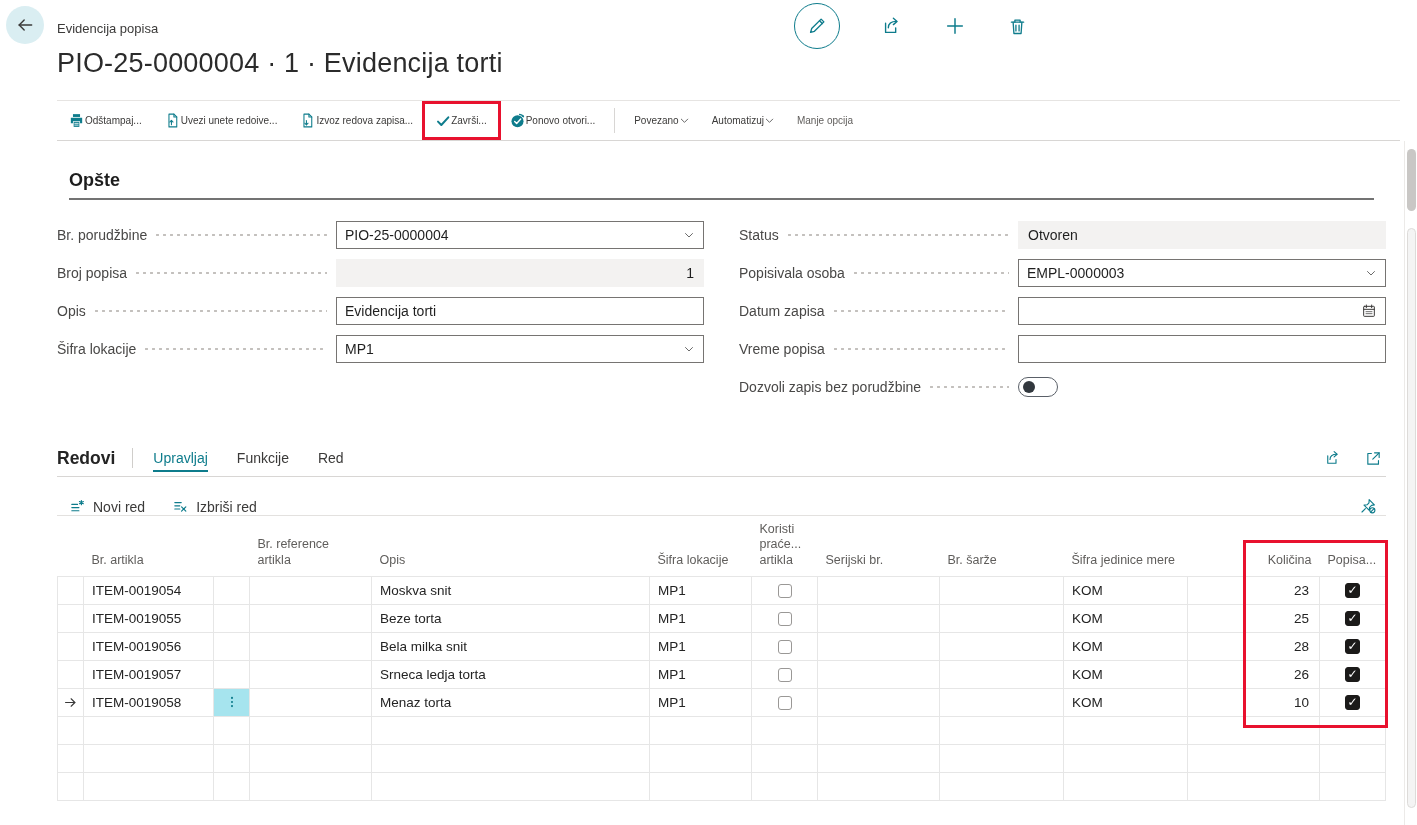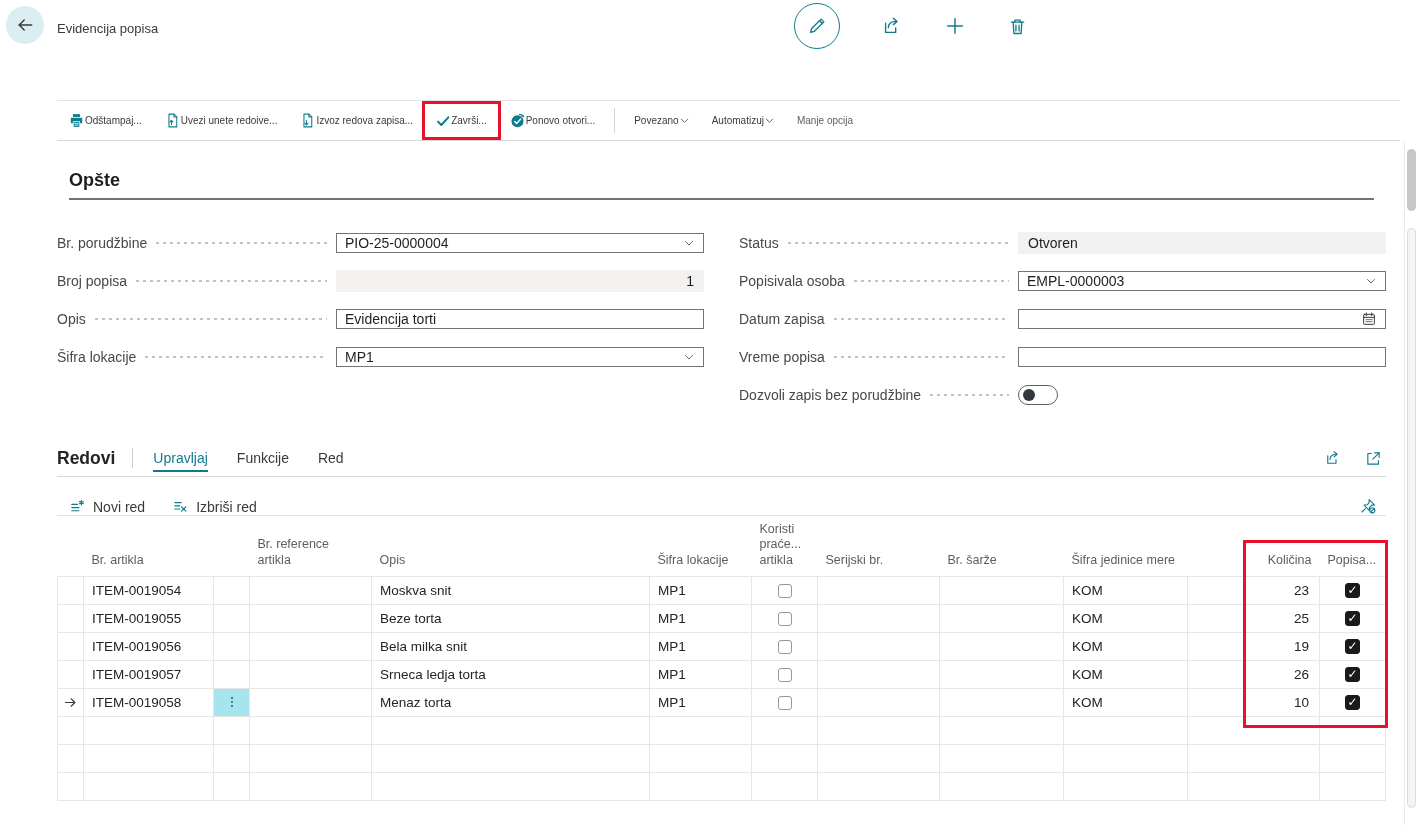--- a/index.html
+++ b/index.html
@@ -27,27 +27,27 @@
   .tb-item.muted { color:#605e5c; }
   .tb-sep { width:1px; background:#d8d6d4; margin:7px 8px; }
   .anno-inline { position:absolute; left:-2px; right:-3px; top:0px; bottom:0px;
                  border:3px solid #e8112e; pointer-events:none; }
 
   
   .general { position:absolute; left:57px; top:158px; width:1329px; }
   .sec-title { font-size:18px; font-weight:700; color:#1d1d1d; margin:12px; padding-bottom:7px;
                border-bottom:2px solid #737373; }
   .fields { display:flex; gap:35px; margin-top:21px; }
-  .fcol { flex:1; display:flex; flex-direction:column; gap:10px;margin-top:8px; }
+  .fcol { flex:1; display:flex; flex-direction:column; gap:10px; }
   .field { display:flex; align-items:center; height:28px; }
   .flabel { font-size:14px; color:#494847; white-space:nowrap; }
   .leader { flex:1; height:4px; margin:0 9px 0 7px; align-self:center;
             background-image:radial-gradient(circle, #c3c0bd 1.1px, transparent 1.45px);
             background-size:7px 4px; background-repeat:repeat-x; background-position:0 center; }
-  .ctl { width:368px; height:20px; font-size:14px; color:#1f1f1f; flex:0 0 auto; }
+  .ctl { width:368px; height:28px; font-size:14px; color:#1f1f1f; flex:0 0 auto; }
   .ctl.combo, .ctl.textbox, .ctl.datebox { border:1px solid #767472; background:#fff;
             display:flex; align-items:center; padding:0 8px; }
   .ctl.combo { justify-content:space-between; }
   .ctl.datebox { justify-content:flex-end; }
   .ctl.disabledbox { background:#f3f2f1; border:none; display:flex; align-items:center; padding:11px 10px; }
   .ctl.disabledbox.num { justify-content:flex-end; }
   .ctl.toggle-wrap { border:none; display:flex; align-items:center; width:368px; }
   .toggle { width:40px; height:20px; border:1px solid #5a6068; border-radius:10px; position:relative; background:#fff; cursor:pointer; }
   .toggle .knob { position:absolute; left:4px; top:3px; width:12px; height:12px; border-radius:50%; background:#32383e; }
 
@@ -140,20 +140,21 @@
         <svg width="21" height="21" viewBox="0 0 24 24" fill="none" stroke="#0e7c8c" stroke-width="1.5" stroke-linecap="round" stroke-linejoin="round">
             <path d="M5 7h14"></path>
             <path d="M9 7V4.8h6V7"></path>
             <path d="M7 7l.9 13h8.2L17 7"></path>
             <path d="M10.2 10.5v6.5M13.8 10.5v6.5"></path>
           </svg>
       </span>
     </div>
   </div>
 
+  <div class="page-title">PIO-25-0000004 · 1 · Evidencija torti</div>
 
   <div class="toolbar">
     <div class="tb-item">
       <span>
         <svg width="17" height="17" viewBox="0 0 24 24" fill="#0e7c8c">
             <path d="M7 3h10v4H7z"></path>
             <path d="M4 8h16v8h-3v-3H7v3H4z"></path>
             <path d="M8 14h8v7H8z" fill="#0e7c8c"></path>
             <path d="M9 16h6M9 18.5h6" stroke="#fff" stroke-width="1.2"></path>
           </svg>
@@ -452,21 +453,21 @@
           <td class="sel"></td>
           <td>ITEM-0019056</td>
           <td class="opt"></td>
           <td></td>
           <td>Bela milka snit</td>
           <td>MP1</td>
           <td class="center"><span class="cb"></span></td>
           <td></td>
           <td></td>
           <td>KOM</td>
-          <td class="right">19</td>
+          <td class="right">28</td>
           <td class="center"><span class="cb checked"></span></td>
         </tr>
         <tr>
           <td class="sel"></td>
           <td>ITEM-0019057</td>
           <td class="opt"></td>
           <td></td>
           <td>Srneca ledja torta</td>
           <td>MP1</td>
           <td class="center"><span class="cb"></span></td>

